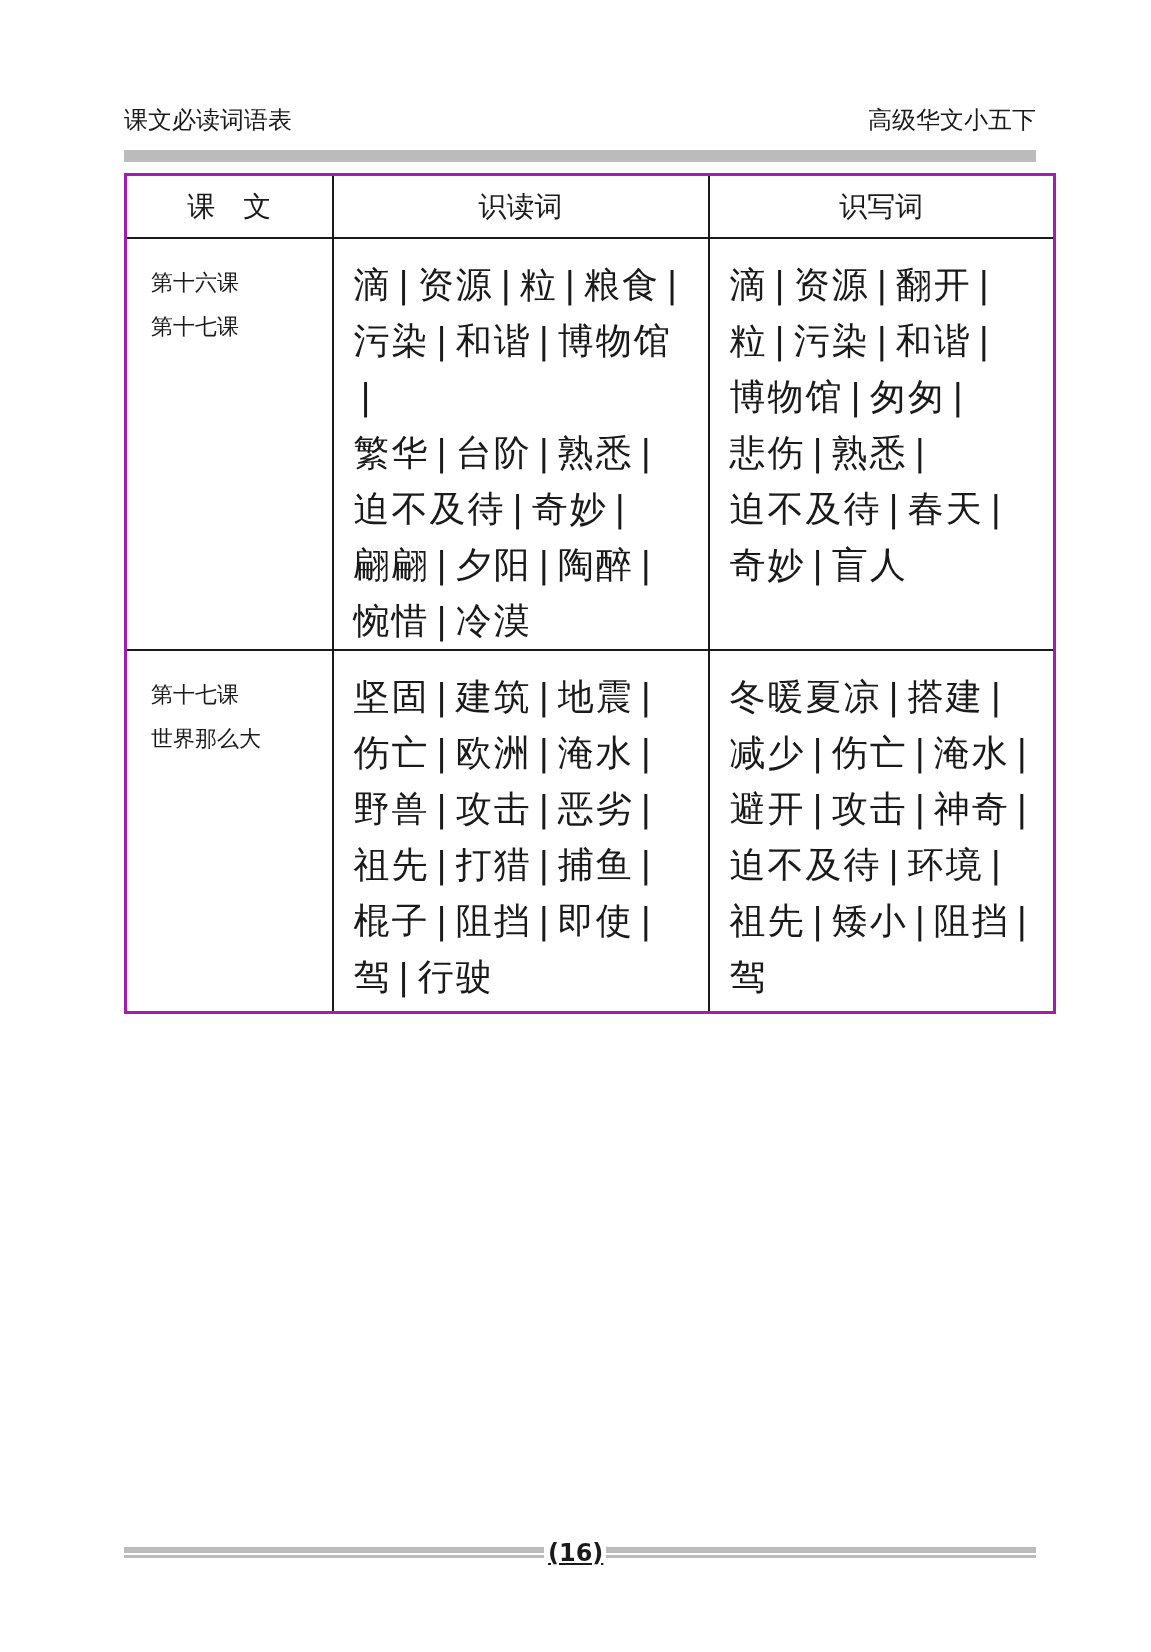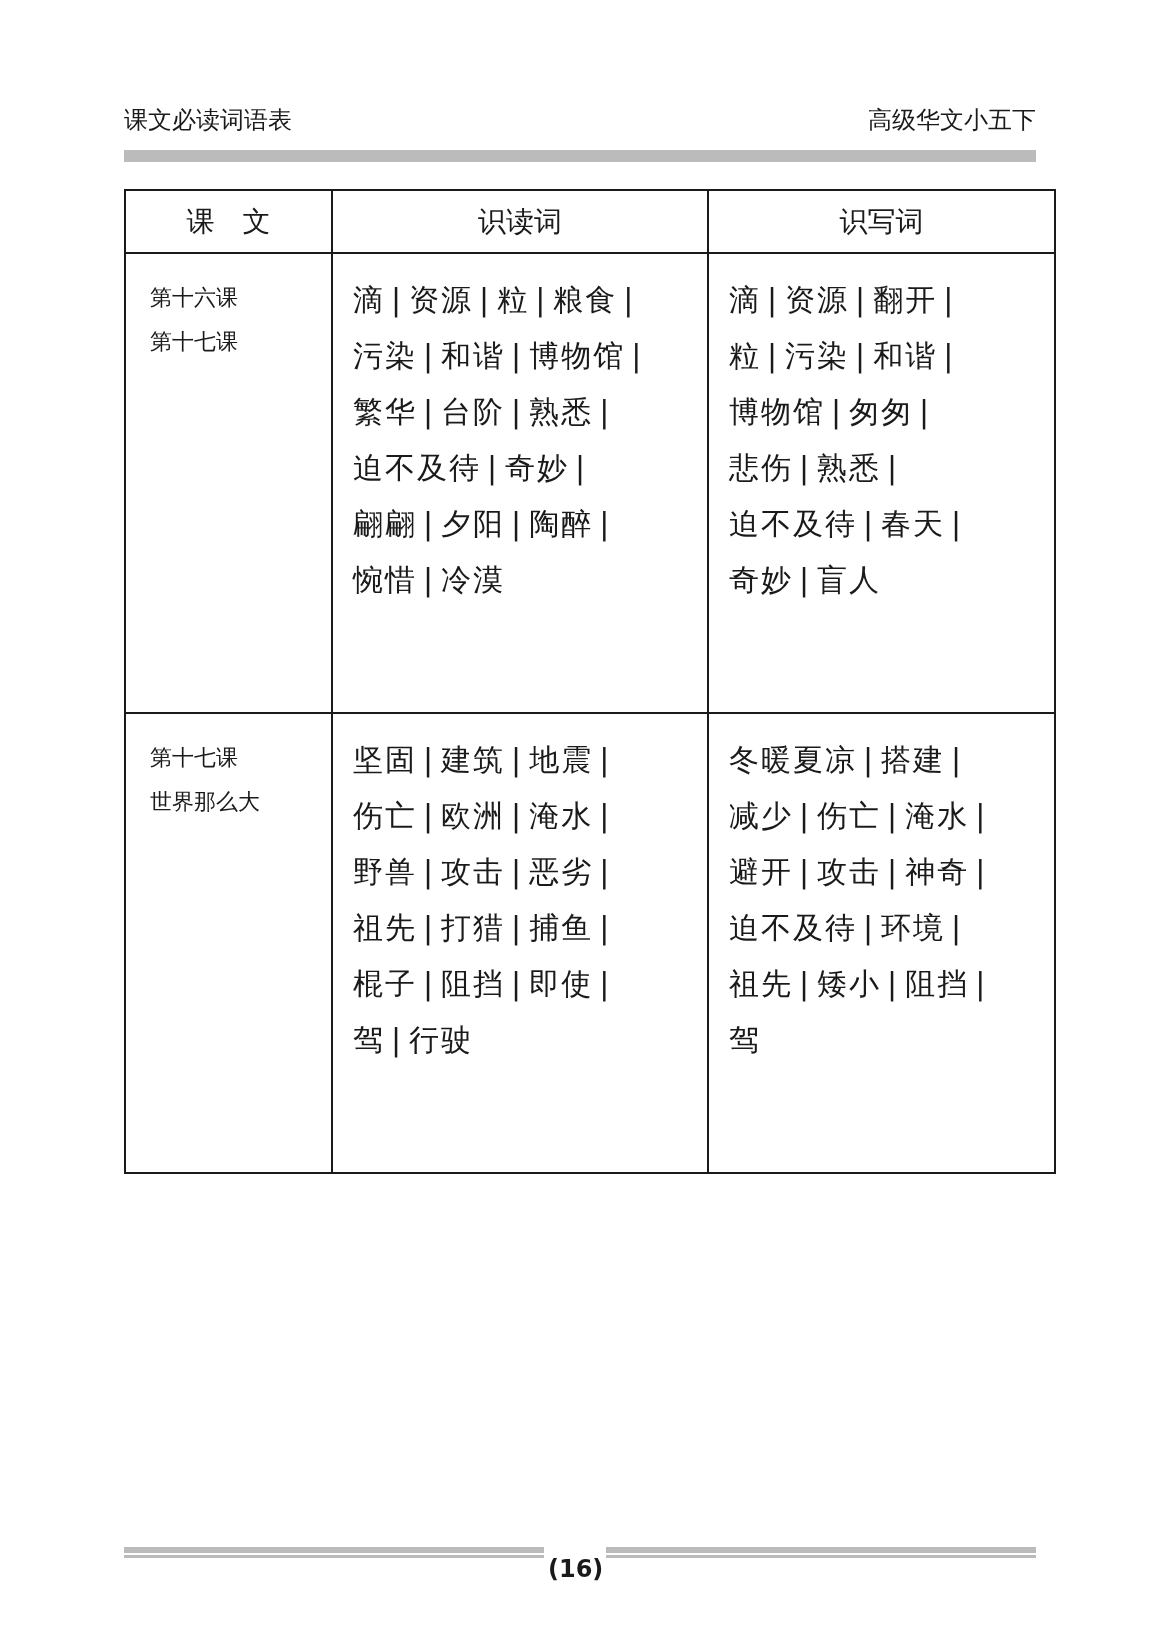--- a/index.html
+++ b/index.html
@@ -6,48 +6,48 @@
   body {
     width: 1151px; height: 1652px; position: relative; overflow: hidden;
     font-family: "DejaVu Sans", "Liberation Sans", sans-serif; color: #1a1a1a;
   }
   .page-header { position: absolute; left: 124px; top: 104px; width: 912px; height: 32px; }
   .header-left { position: absolute; left: 0; top: 0; font-size: 24px; line-height: 32px; letter-spacing: 0px; text-align: right; }
   .header-right { position: absolute; right: 0; top: 0; font-size: 24px; line-height: 32px; text-align: center; }
   .header-bar { position: absolute; left: 124px; top: 150px; width: 912px; height: 12px; background: #bbbbbb; }
 
   .vocab-table {
-    position: absolute; left: 124px; top: 189px; width: 932px; height: 790px;
+    position: absolute; left: 124px; top: 173px; width: 932px; height: 790px;
     border-collapse: collapse; table-layout: fixed;
-    border: 1px solid #a21caf; box-sizing: border-box;
+    border: 3px solid #a21caf; box-sizing: border-box;
   }
   .vocab-table th, .vocab-table td { border: 2px solid #1a1a1a; padding: 0; vertical-align: top; }
   .vocab-table th { height: 61px; font-weight: normal; font-size: 28px; text-align: center; vertical-align: middle; }
   .col-lesson { width: 207px; }
   .col-read { width: 376px; }
   .col-write { width: auto; }
-  .row-lesson { height: 460px; }
+  .row-lesson { height: 362px; }
   .lesson-cell { padding: 22px 0 0 24px !important; font-size: 22px; line-height: 44px; }
   .words-cell {
     padding: 18px 14px 0 20px !important;
     font-family: "DejaVu Serif", "Liberation Serif", serif;
-    font-size: 30px; line-height: 56px; letter-spacing: 2px;
+    font-size: 36px; line-height: 56px; letter-spacing: 2px;
   }
   .words-cell .word { white-space: nowrap; }
   .words-cell .sep { display: inline-block; margin: 0 6px; font-family: "DejaVu Sans", sans-serif; font-weight: normal; color: #1a1a1a; }
 
   .footer { position: absolute; left: 124px; top: 1536px; width: 912px; height: 34px; }
   .footer-line { position: absolute; top: 11px; height: 12px; }
   .footer-line .l1 { position: absolute; left: 0; right: 0; top: 0; height: 6px; background: #bbbbbb; }
   .footer-line .l2 { position: absolute; left: 0; right: 0; top: 8px; height: 3px; background: #bbbbbb; }
   .footer-line.left { left: 0; width: 420px; }
   .footer-line.right { left: 482px; width: 430px; }
   .page-number {
-    position: absolute; left: 424px; width: 54px; top: 16px; text-align: center;
-    font-family: "DejaVu Sans", sans-serif; font-weight: bold; font-size: 24px; line-height: 34px; color: #1a1a1a;
+    position: absolute; left: 424px; width: 54px; top: 0; text-align: center;
+    font-family: "DejaVu Sans", sans-serif; font-weight: bold; font-size: 24px; line-height: 34px; color: #1a1a1a; text-decoration: underline;
   }
 </style>
 </head>
 <body>
 
 <div class="page-header">
   <span class="header-left">课文必读词语表</span>
   <span class="header-right">高级华文小五下</span>
 </div>
 <div class="header-bar"></div>

